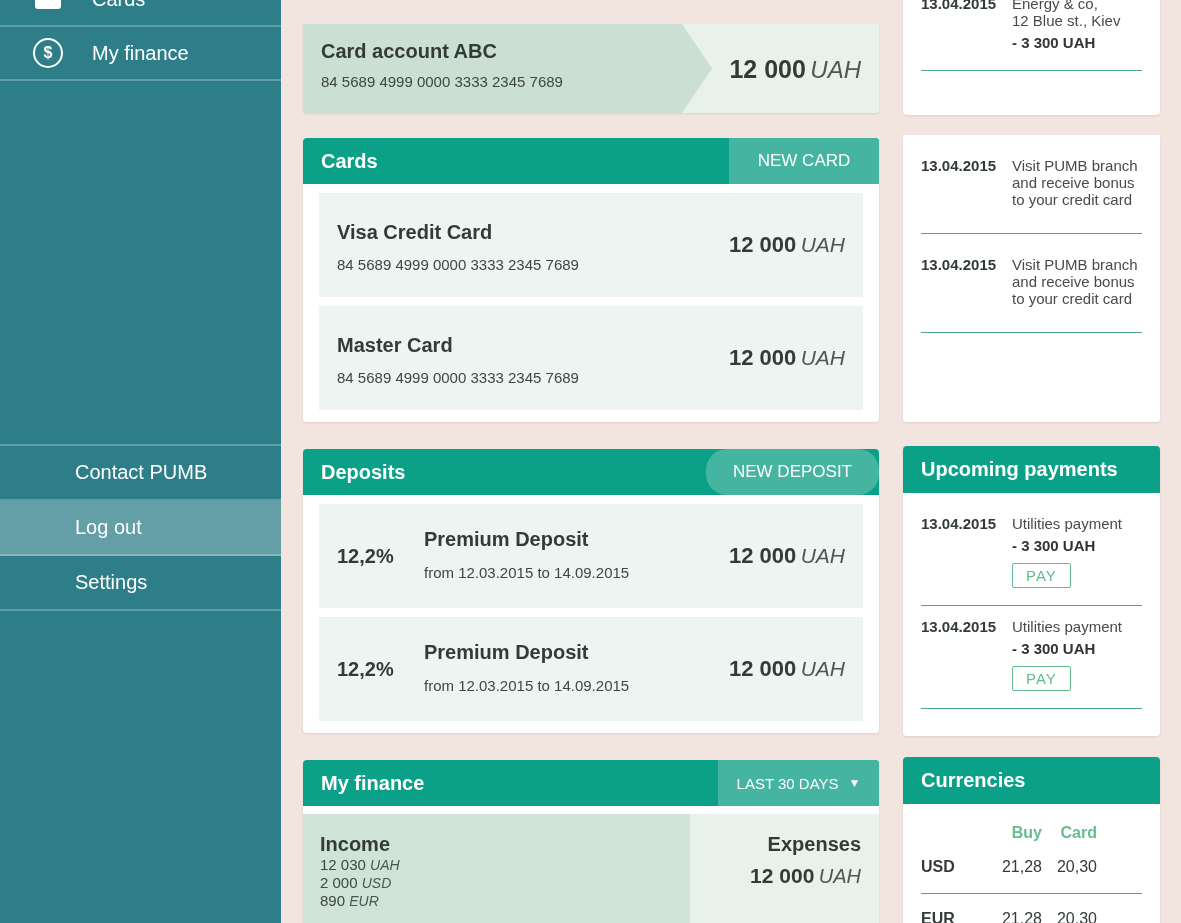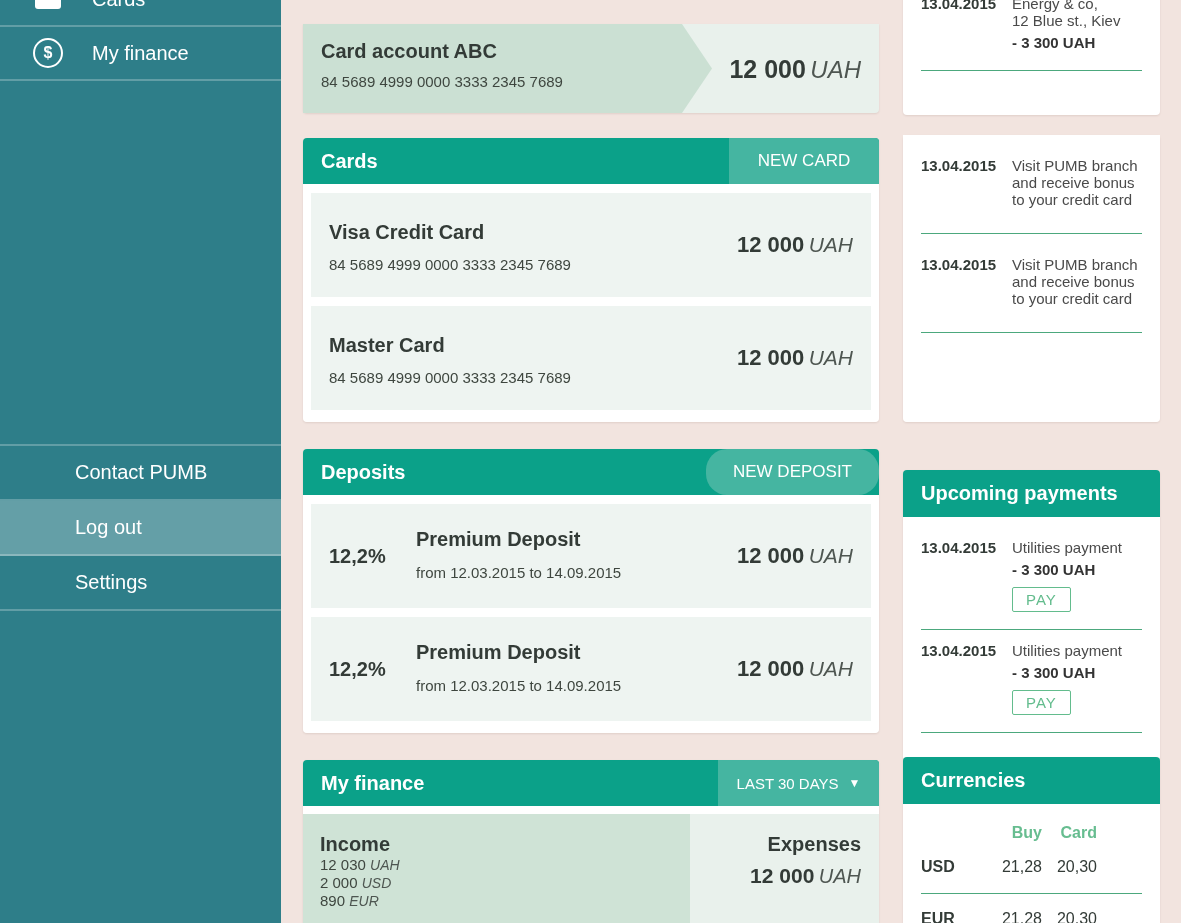--- a/index.html
+++ b/index.html
@@ -47,21 +47,21 @@
   .panel-action{
     position:absolute;right:0;top:0;bottom:0;border:none;cursor:pointer;
     background:var(--accent-green-light,#45B5A1);color:#fff;font-size:17px;
     font-family:inherit;display:flex;align-items:center;justify-content:center;gap:10px;
     border-radius:0 4px 0 0;padding:0;
   }
   .w-newcard{width:150px;}
   .w-newdeposit{width:173px;border-radius:21px;}
   .w-filter{width:161px;font-size:15px;}
   .caret{font-size:12px;}
-  .panel-body{flex:1;background:#fff;border-radius:0 0 4px 4px;padding:9px 8px 5px;overflow:hidden;}
+  .panel-body{flex:1;background:#fff;border-radius:0 0 4px 4px;padding:9px 16px 5px;overflow:hidden;}
   
   .account-card{
     position:absolute;left:0;right:0;top:0;height:89px;background:var(--panel-pale,#E9F1EC);
     border-radius:0 0 4px 4px;box-shadow:0 1px 2px rgba(90,60,50,.12);cursor:pointer;margin-top:24px;
   }
   .account-green{
     position:absolute;left:0;top:0;bottom:0;width:409px;background:var(--panel-green,#CBE0D3);
     clip-path:polygon(0 0,calc(100% - 30px) 0,100% 50%,calc(100% - 30px) 100%,0 100%);
   }
   .account-title{position:absolute;left:18px;top:16px;font-size:20px;font-weight:bold;}
@@ -263,21 +263,21 @@
         </div>
         <div class="r-sep"></div>
         <div class="r-entry">
           <div class="r-date">13.04.2015</div>
           <div class="r-text">Visit PUMB branch and receive bonus to your credit card</div>
         </div>
         <div class="r-sep"></div>
       </div>
     </section>
 
-    <section class="panel upc" style="top:446px;height:290px;margin-top:24px;">
+    <section class="panel upc" style="top:446px;height:290px;">
       <header>
         <span class="panel-title">Upcoming payments</span>
       </header>
       <div class="panel-body" style="padding:0;">
         <div class="r-entry">
           <div class="r-date">13.04.2015</div>
           <div class="r-text">
             <div>Utilities payment</div>
             <div class="r-amt">- 3 300 UAH</div>
             <button class="pay-btn">PAY</button>

